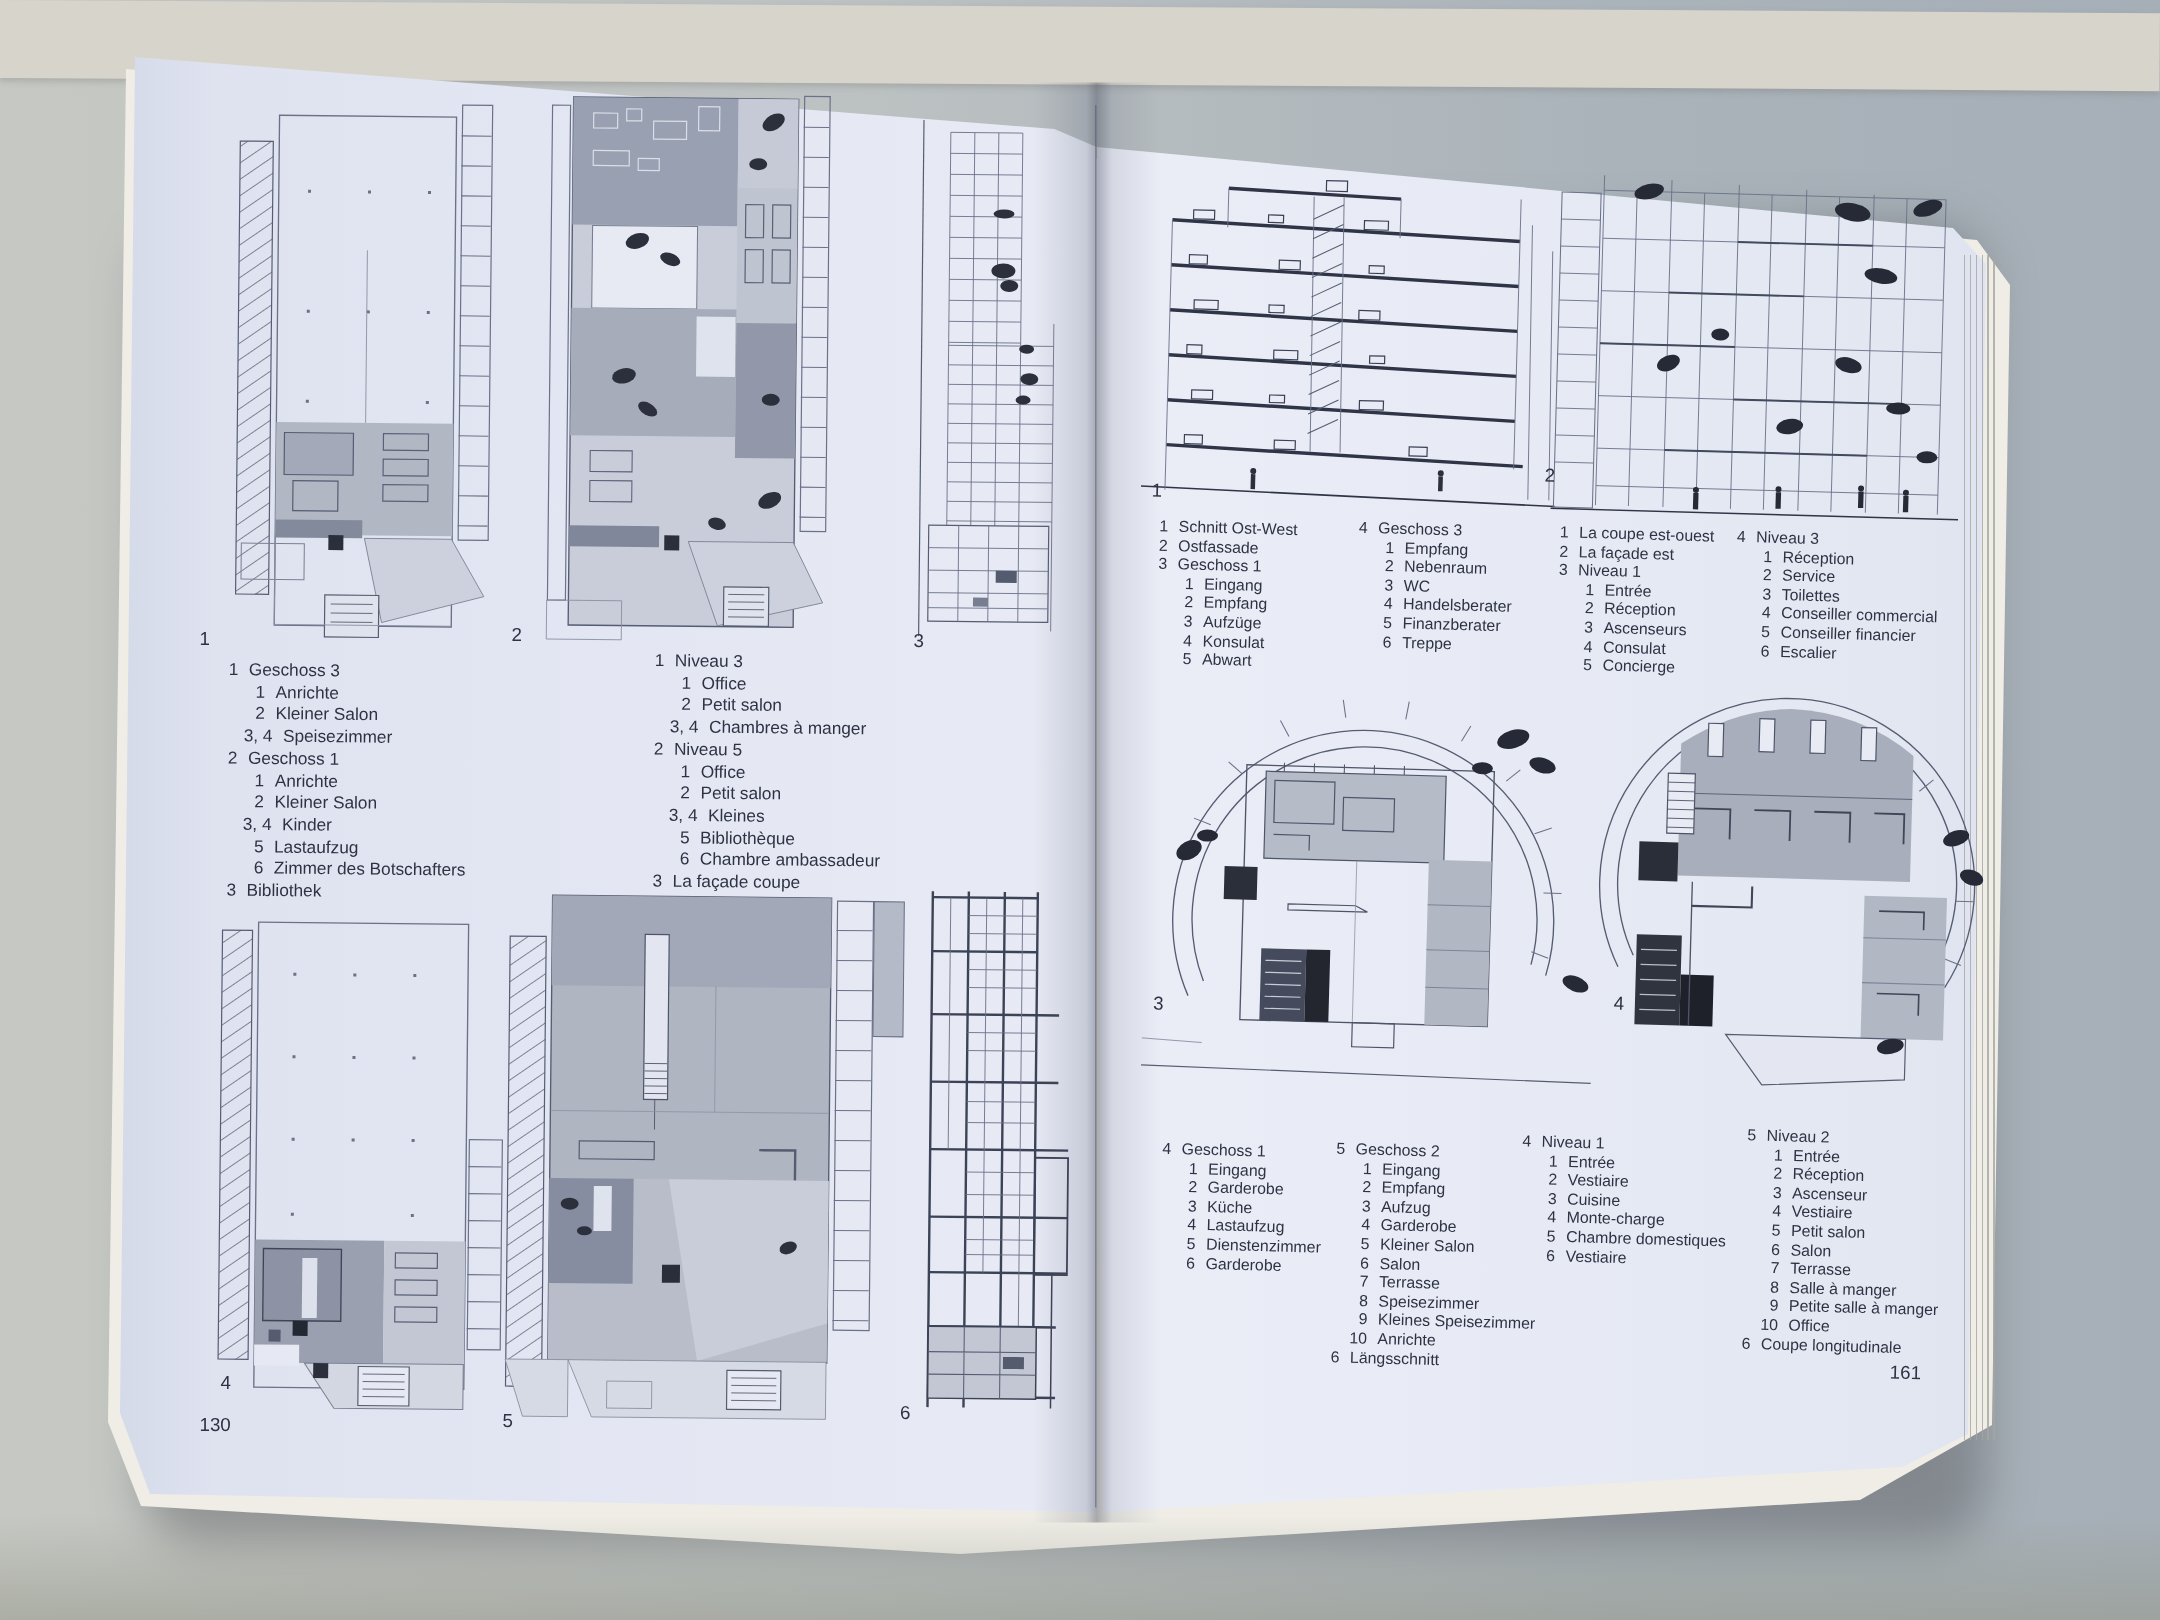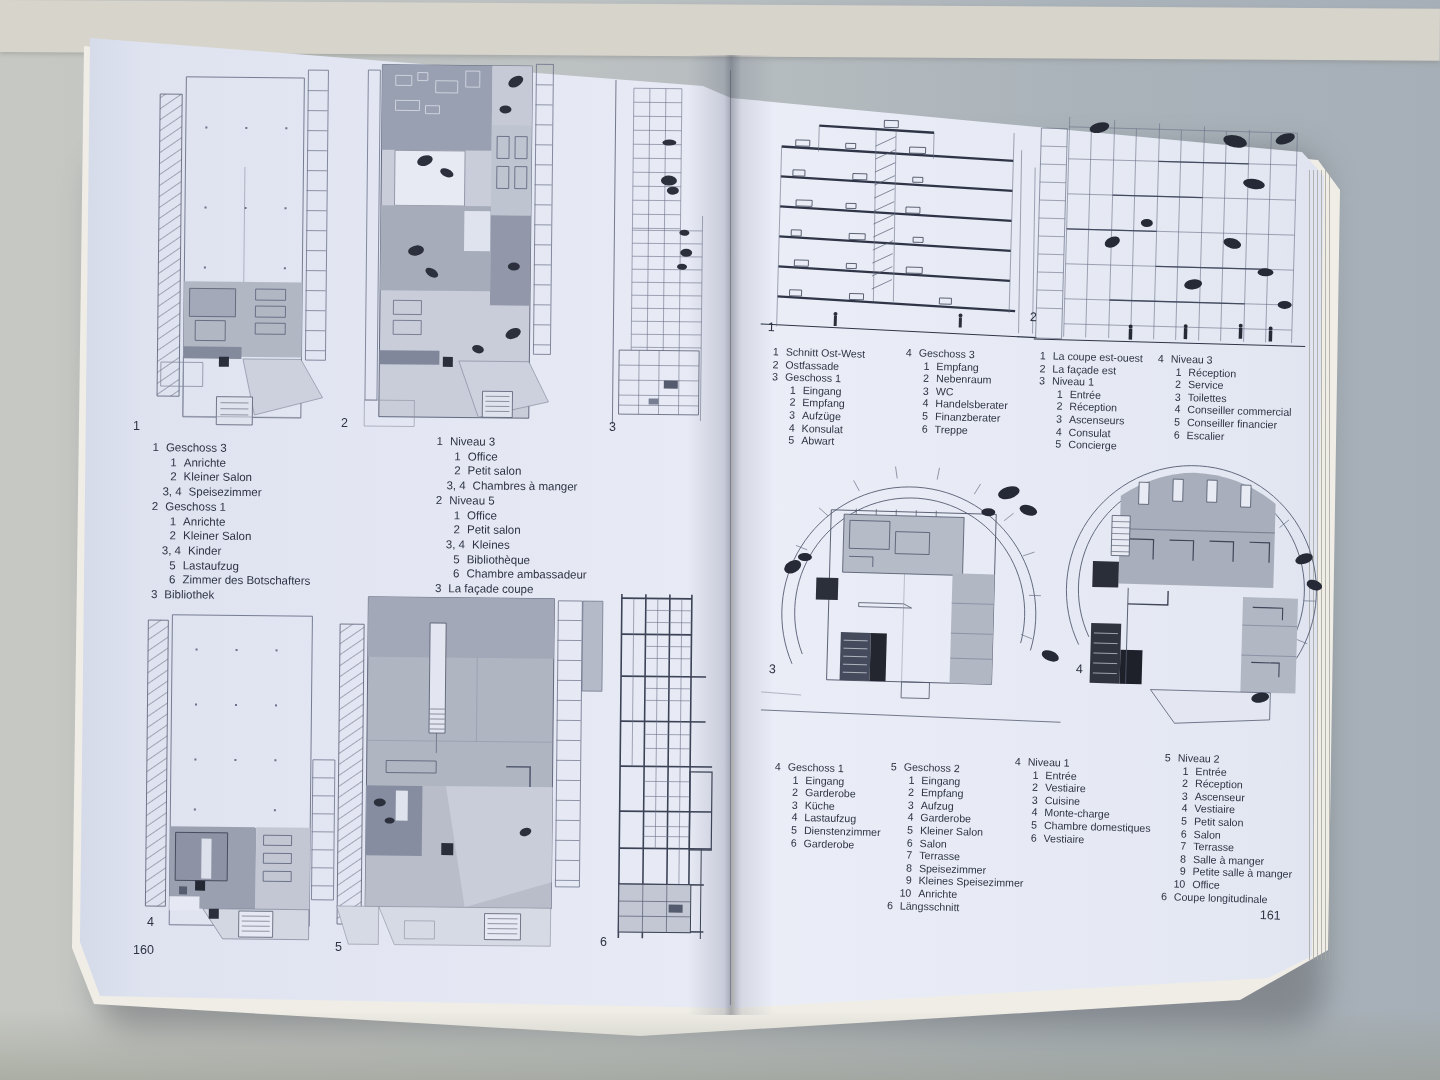--- a/index.html
+++ b/index.html
@@ -819,15 +819,15 @@
       <div class="cap-line l1">
         <span class="cap-n">10</span>
         <span class="cap-t">Office</span>
       </div>
       <div class="cap-line l0">
         <span class="cap-n">6</span>
         <span class="cap-t">Coupe longitudinale</span>
       </div>
     </div>
 
-  <span class="pagenum" style="left:133px;top:943px;">160</span>
+  <span class="pagenum" style="left:133px;top:943px;">130</span>
   <span class="pagenum r-tilt" style="left:1260px;top:908px;">161</span>
 </div>
 
 </body></html>

